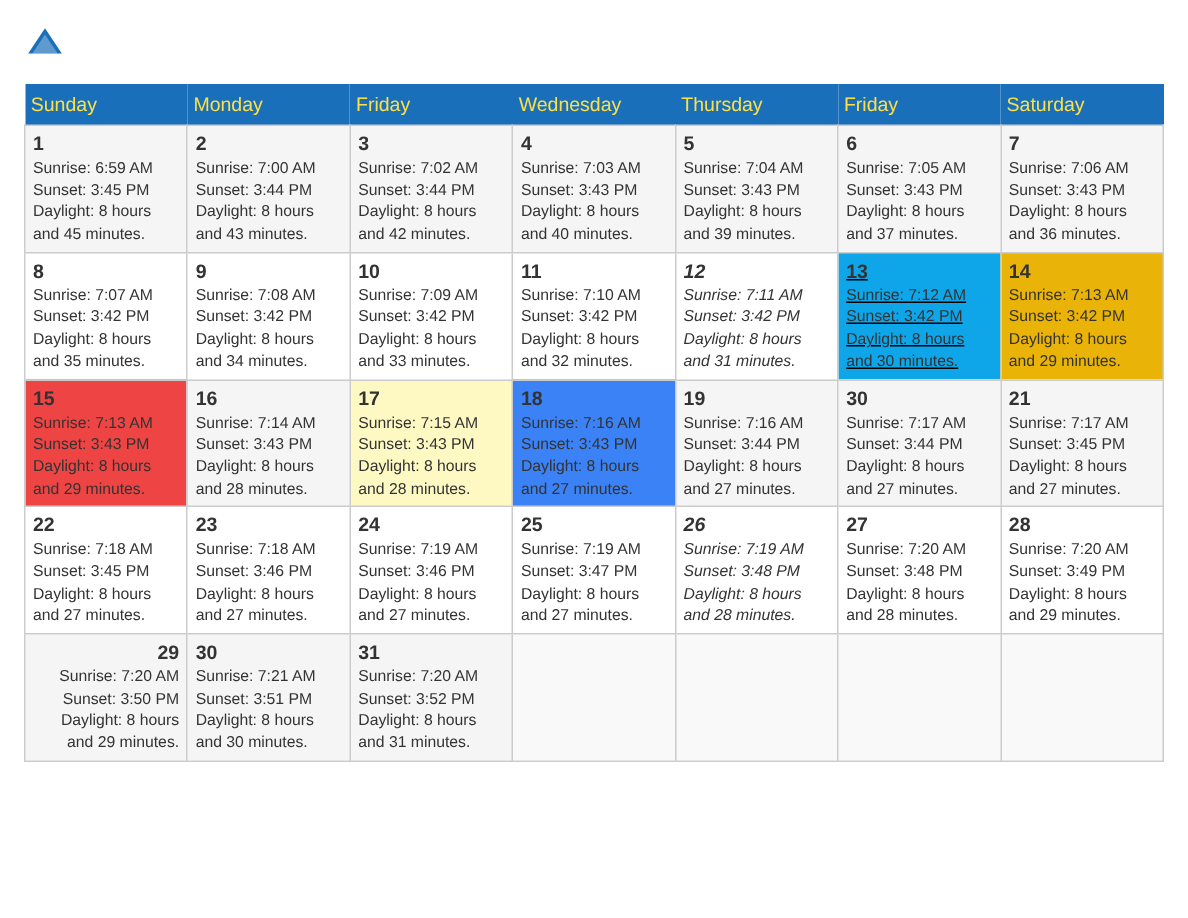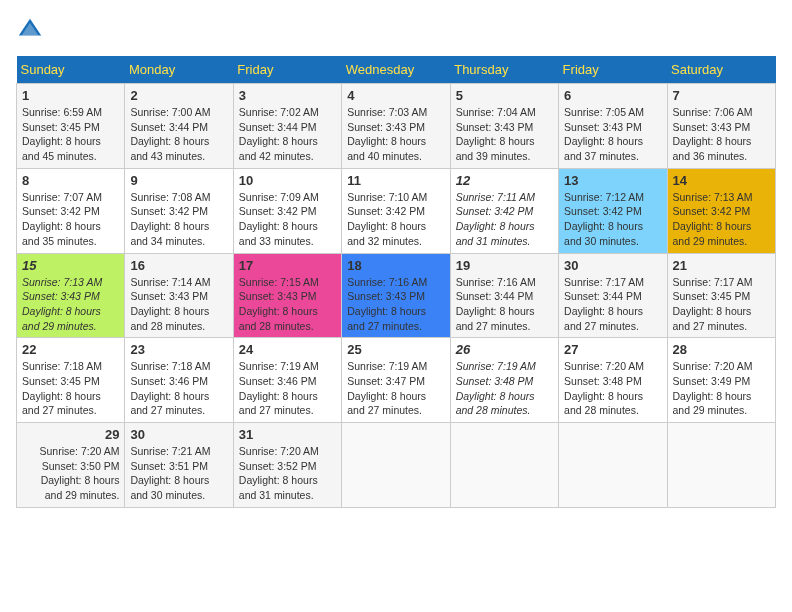--- a/index.html
+++ b/index.html
@@ -167,39 +167,39 @@
         <span class="day-info">Sunrise: 7:09 AM<br>Sunset: 3:42 PM<br>Daylight: 8 hours and 33 minutes.</span>
       </td>
         <td style="background: rgb(255, 255, 255); margin-top: 48px;">
         <span class="day-num">11</span>
         <span class="day-info">Sunrise: 7:10 AM<br>Sunset: 3:42 PM<br>Daylight: 8 hours and 32 minutes.</span>
       </td>
         <td style="background: rgb(255, 255, 255); font-style: italic;">
         <span class="day-num">12</span>
         <span class="day-info">Sunrise: 7:11 AM<br>Sunset: 3:42 PM<br>Daylight: 8 hours and 31 minutes.</span>
       </td>
-        <td style="background: #7dd3fc;">
+        <td style="background: #0ea5e9; text-decoration: underline;">
         <span class="day-num">13</span>
         <span class="day-info">Sunrise: 7:12 AM<br>Sunset: 3:42 PM<br>Daylight: 8 hours and 30 minutes.</span>
       </td>
         <td style="background: #eab308;">
         <span class="day-num">14</span>
         <span class="day-info">Sunrise: 7:13 AM<br>Sunset: 3:42 PM<br>Daylight: 8 hours and 29 minutes.</span>
       </td>
       </tr>
       <tr>
-        <td style="background: #bef264; font-style: italic;">
+        <td style="background: #ef4444;">
         <span class="day-num">15</span>
         <span class="day-info">Sunrise: 7:13 AM<br>Sunset: 3:43 PM<br>Daylight: 8 hours and 29 minutes.</span>
       </td>
         <td style="background: rgb(245, 245, 245);">
         <span class="day-num">16</span>
         <span class="day-info">Sunrise: 7:14 AM<br>Sunset: 3:43 PM<br>Daylight: 8 hours and 28 minutes.</span>
       </td>
-        <td style="background: #ec4899;">
+        <td style="background: #fef9c3;">
         <span class="day-num">17</span>
         <span class="day-info">Sunrise: 7:15 AM<br>Sunset: 3:43 PM<br>Daylight: 8 hours and 28 minutes.</span>
       </td>
         <td style="background: #3b82f6;">
         <span class="day-num">18</span>
         <span class="day-info">Sunrise: 7:16 AM<br>Sunset: 3:43 PM<br>Daylight: 8 hours and 27 minutes.</span>
       </td>
         <td style="background: rgb(245, 245, 245);">
         <span class="day-num">19</span>
         <span class="day-info">Sunrise: 7:16 AM<br>Sunset: 3:44 PM<br>Daylight: 8 hours and 27 minutes.</span>

